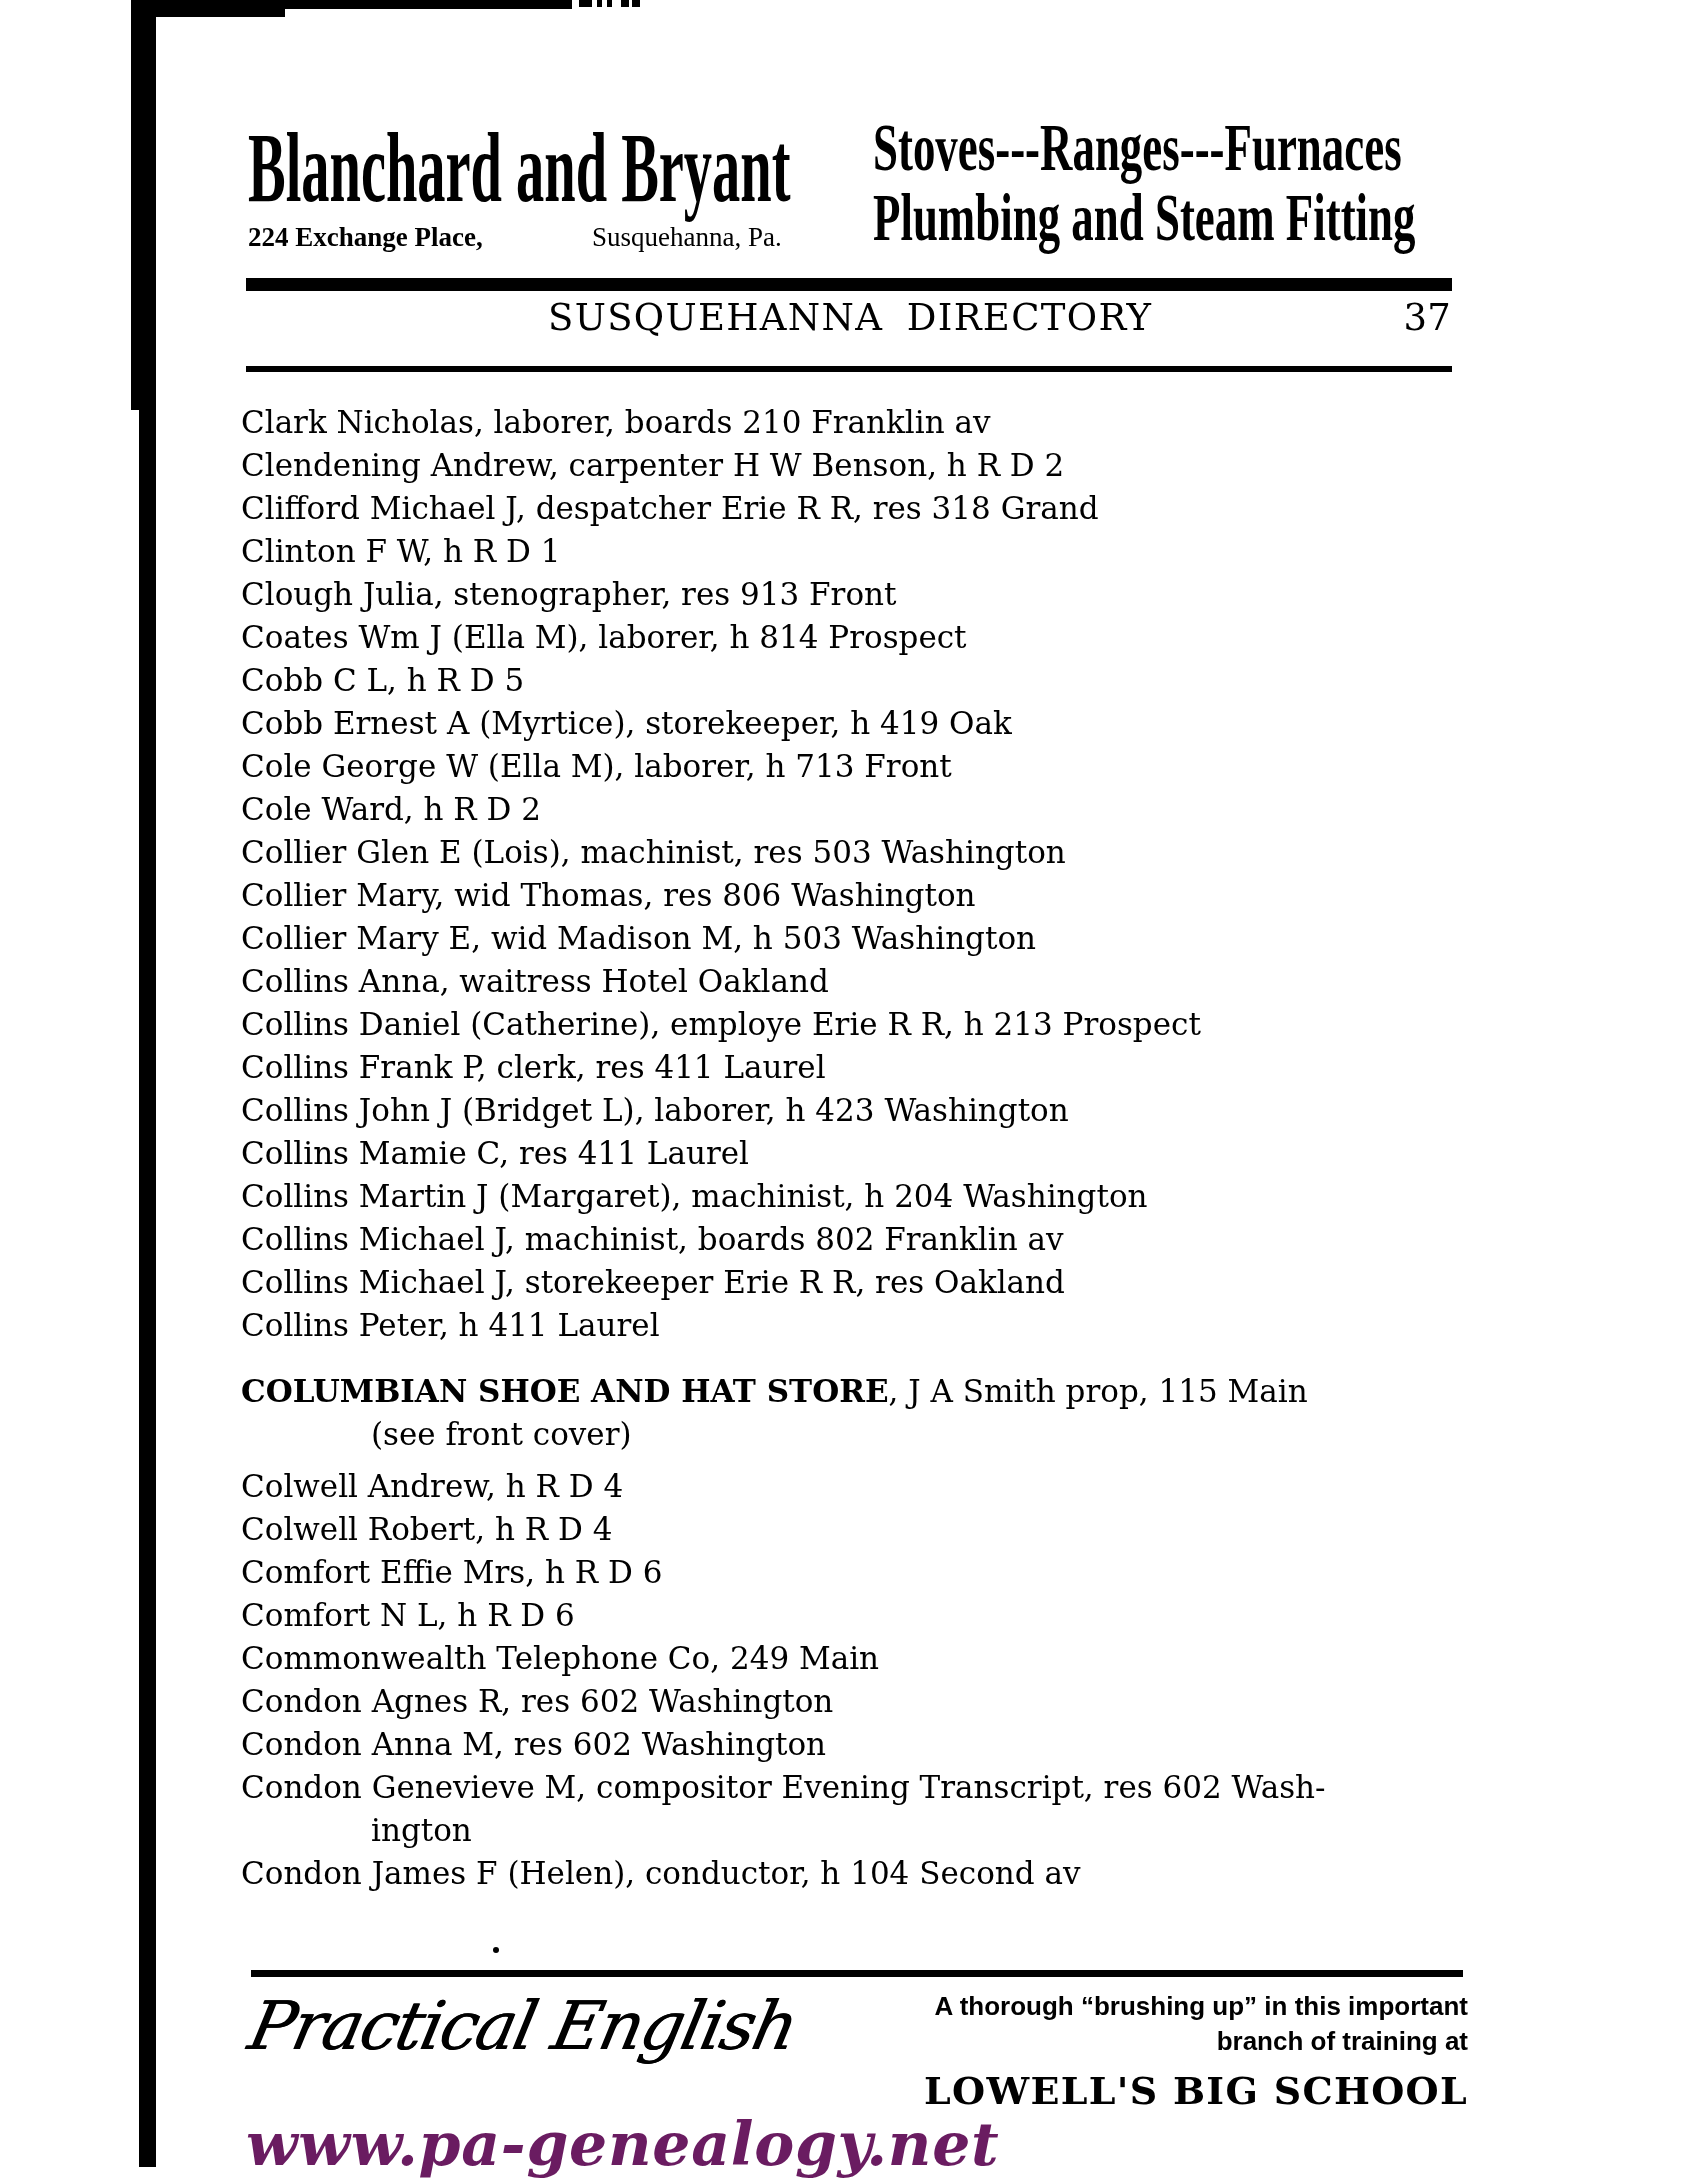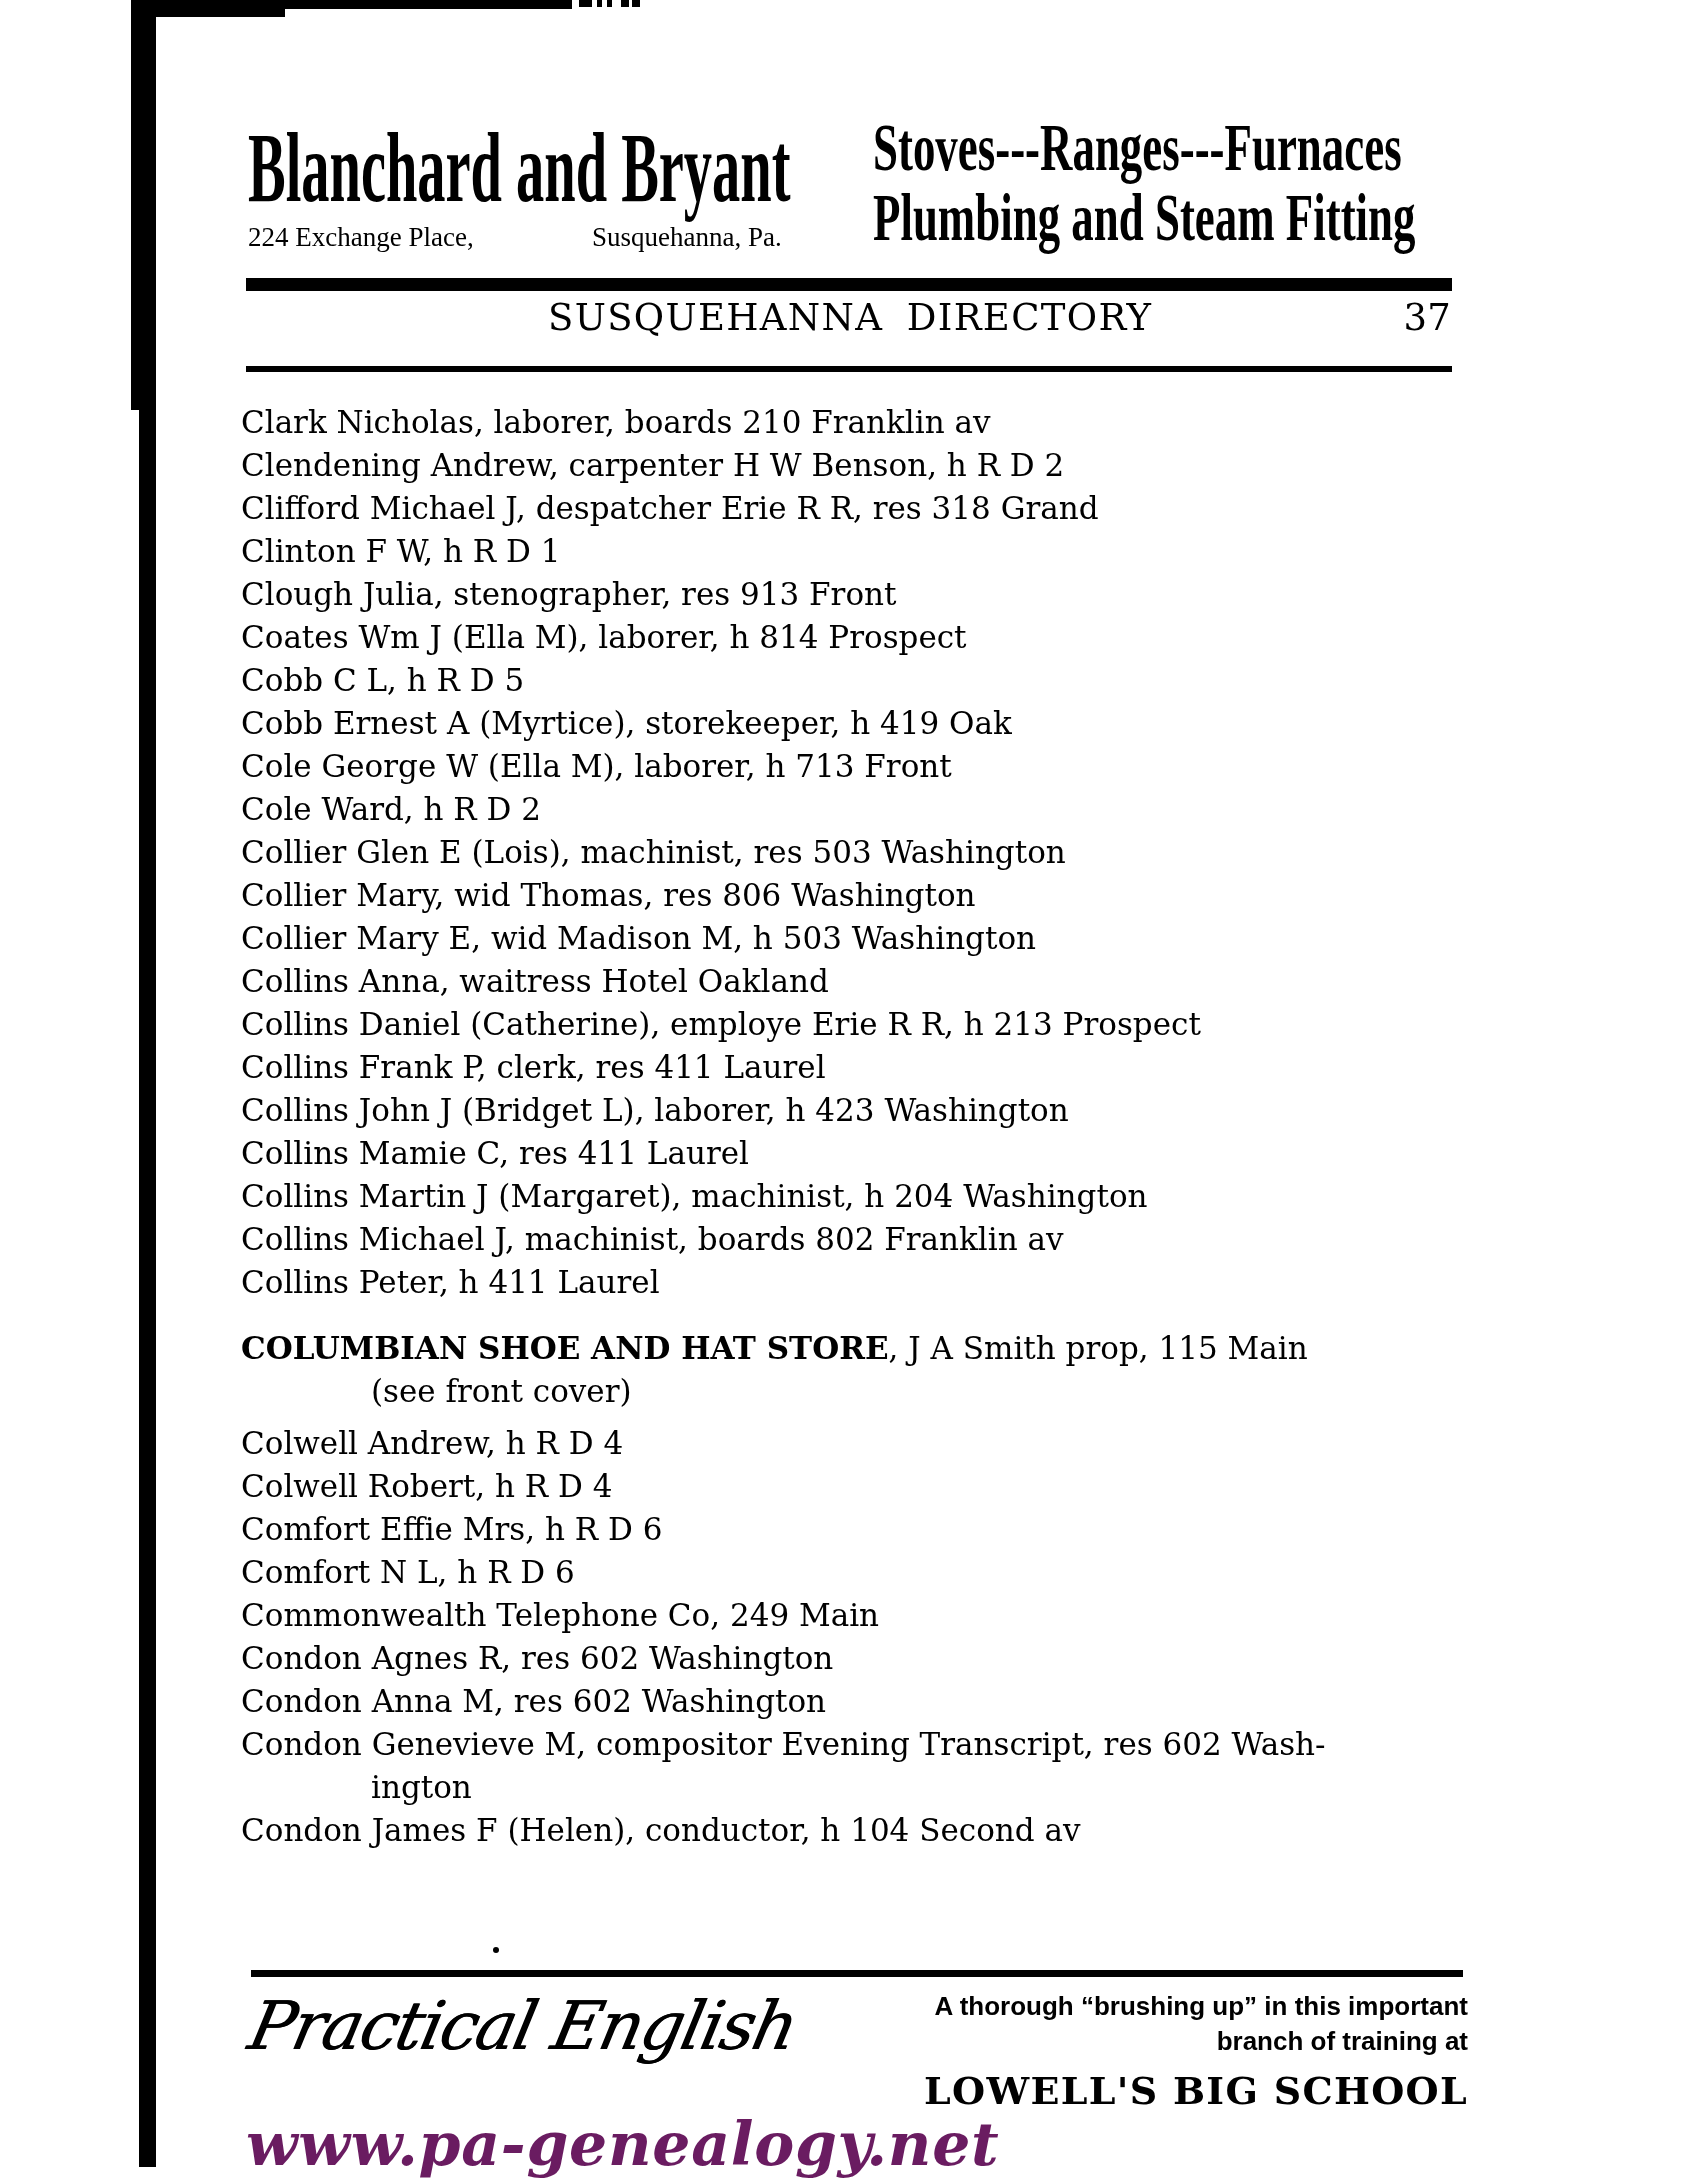--- a/index.html
+++ b/index.html
@@ -25,21 +25,21 @@
   .company {
     left: 248px; top: 118px;
     font-family: "Liberation Serif", serif;
     font-weight: bold; font-size: 99px; line-height: 1;
     white-space: nowrap;
     transform: scaleX(0.57); transform-origin: left top;
   }
   .addr-left {
     left: 248px; top: 222px;
     font-family: "Liberation Serif", serif;
-    font-weight: normal; font-size: 27px; white-space: nowrap;
+    font-weight: bold; font-size: 27px; white-space: nowrap;
   }
   .addr-right {
     left: 592px; top: 222px;
     font-family: "Liberation Serif", serif;
     font-weight: normal; font-size: 27px; white-space: nowrap;
   }
   .ad-line1, .ad-line2 {
     left: 873px;
     font-family: "Liberation Serif", serif;
     font-weight: bold; font-size: 67px; line-height: 1;
@@ -144,20 +144,21 @@
     <p class="entry">Collier Glen E (Lois), machinist, res 503 Washington</p>
     <p class="entry">Collier Mary, wid Thomas, res 806 Washington</p>
     <p class="entry">Collier Mary E, wid Madison M, h 503 Washington</p>
     <p class="entry">Collins Anna, waitress Hotel Oakland</p>
     <p class="entry">Collins Daniel (Catherine), employe Erie R R, h 213 Prospect</p>
     <p class="entry">Collins Frank P, clerk, res 411 Laurel</p>
     <p class="entry">Collins John J (Bridget L), laborer, h 423 Washington</p>
     <p class="entry">Collins Mamie C, res 411 Laurel</p>
     <p class="entry">Collins Martin J (Margaret), machinist, h 204 Washington</p>
     <p class="entry">Collins Michael J, machinist, boards 802 Franklin av</p>
+    <p class="entry">Collins Michael J, storekeeper Erie R R, res Oakland</p>
     <p class="entry">Collins Peter, h 411 Laurel</p>
     <p class="entry spaced"><b>COLUMBIAN SHOE AND HAT STORE</b>, J A Smith prop, 115 Main<br>(see front cover)</p>
     <p class="entry">Colwell Andrew, h R D 4</p>
     <p class="entry">Colwell Robert, h R D 4</p>
     <p class="entry">Comfort Effie Mrs, h R D 6</p>
     <p class="entry">Comfort N L, h R D 6</p>
     <p class="entry">Commonwealth Telephone Co, 249 Main</p>
     <p class="entry">Condon Agnes R, res 602 Washington</p>
     <p class="entry">Condon Anna M, res 602 Washington</p>
     <p class="entry">Condon Genevieve M, compositor Evening Transcript, res 602 Wash-<br>ington</p>

